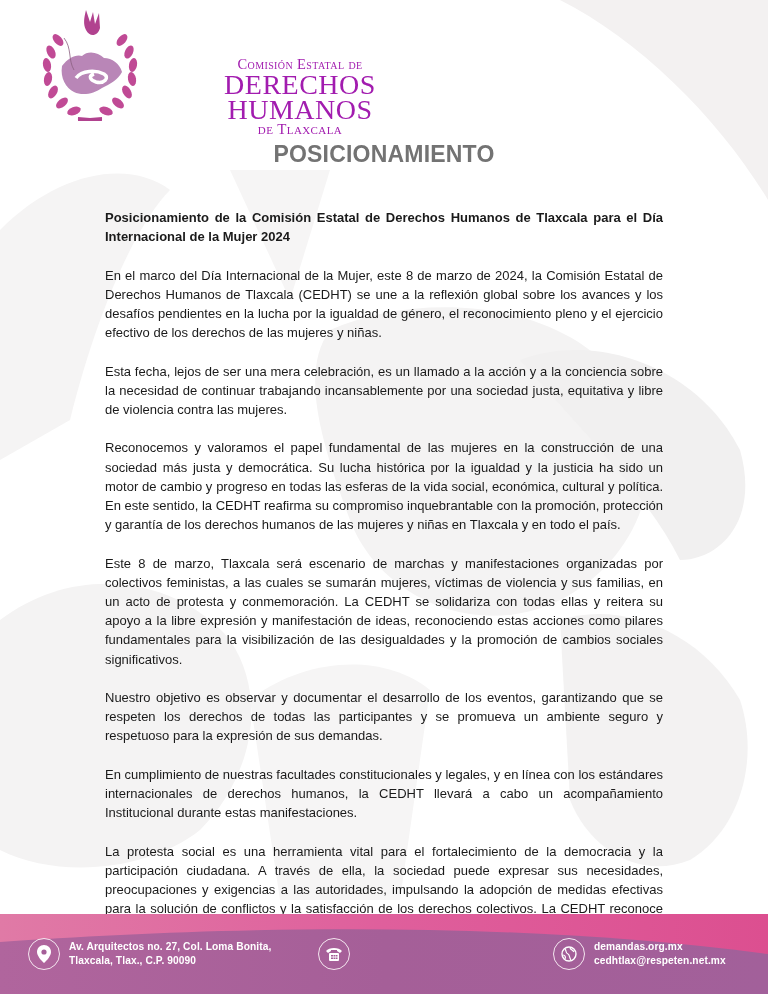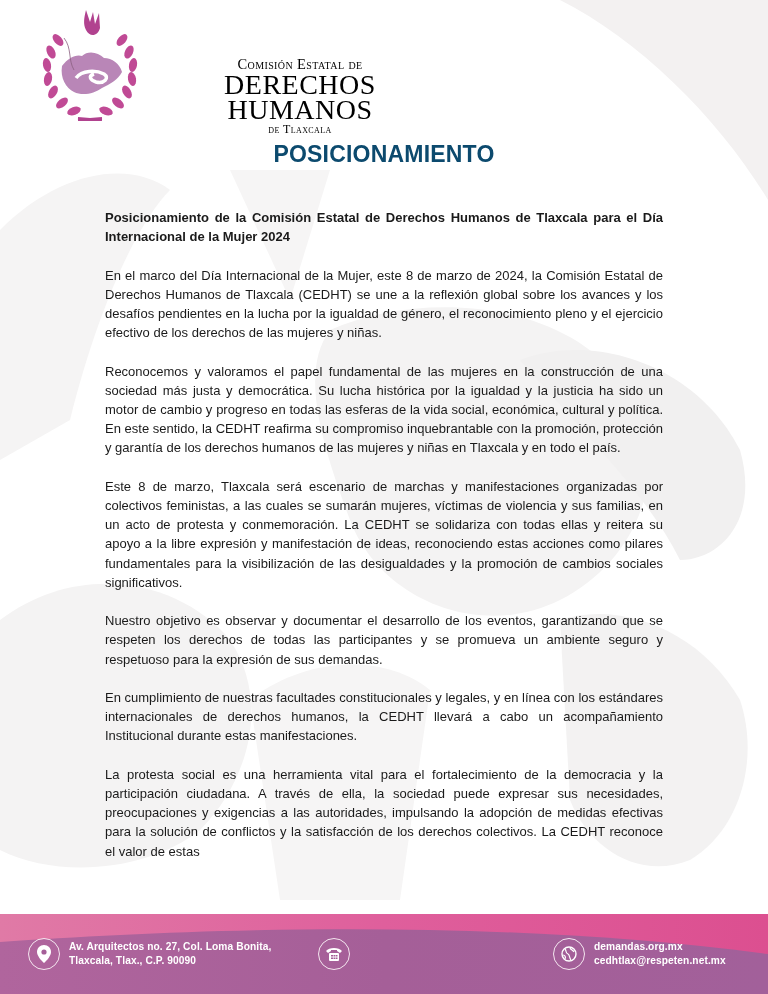--- a/index.html
+++ b/index.html
@@ -5,27 +5,27 @@
   html, body { margin: 0; padding: 0; }
   body {
     width: 768px; height: 994px; position: relative; overflow: hidden;
     background: #ffffff;
     font-family: "Liberation Sans", "DejaVu Sans", sans-serif;
     color: #1a1a1a;
   }
   .watermark { position: absolute; inset: 0; pointer-events: none; z-index: 0; }
   .header { position: absolute; left: 38px; top: 8px; width: 360px; height: 120px; z-index: 2; }
   .logo-emblem { position: absolute; left: 0; top: 0; width: 108px; height: 118px; }
-  .logo-text { position: absolute; left: 146px; top: 48px; text-align: center; width: 232px; color: #000000; font-family: "Liberation Serif", "DejaVu Serif", serif; }
+  .logo-text { position: absolute; left: 146px; top: 48px; text-align: center; width: 232px; color: #a21caf; font-family: "Liberation Serif", "DejaVu Serif", serif; }
   .logo-line1 { font-size: 14.5px; letter-spacing: 0.4px; font-variant: small-caps; line-height: 16px; }
   .logo-line2 { font-size: 28px; letter-spacing: 0.5px; line-height: 25px; text-transform: uppercase; }
-  .logo-line3 { font-size: 12px; letter-spacing: 0.4px; font-variant: small-caps; line-height: 15px; }
+  .logo-line3 { font-size: 15px; letter-spacing: 0.4px; font-variant: small-caps; line-height: 15px; }
   .title {
     position: absolute; top: 141px; left: 0; width: 768px; text-align: center;
-    color: #0c4a6e; font-size: 23px; font-weight: bold; z-index: 2; letter-spacing: 0.2px;
+    color: #737373; font-size: 23px; font-weight: bold; z-index: 2; letter-spacing: 0.2px;
   }
   .content { position: absolute; left: 105px; top: 208px; width: 558px; z-index: 2; font-size: 13px; line-height: 19.2px; }
   .content p { margin: 0 0 19.2px 0; text-align: justify; }
   .content p.subtitle { font-weight: bold; }
   .footer { position: absolute; left: 0; top: 914px; width: 644px; height: 80px; z-index: 2; }
   .footer-bg { position: absolute; inset: 0; }
   .footer-item { position: absolute; top: 24px; display: flex; align-items: center; color: #ffffff; }
   .footer-item .ico { width: 30px; height: 30px; border: 1.6px solid #f4e6ef; border-radius: 50%; display: flex; align-items: center; justify-content: center; margin-right: 9px; flex-shrink: 0; }
   .footer-item .txt { font-size: 10.2px; font-weight: bold; line-height: 14px; letter-spacing: 0.1px; }
 </style>
@@ -74,20 +74,21 @@
     <div class="logo-line2">Derechos Humanos</div>
     <div class="logo-line3">de Tlaxcala</div>
   </div>
 </div>
 
 <div class="title">POSICIONAMIENTO</div>
 
 <div class="content">
   <p class="subtitle">Posicionamiento de la Comisión Estatal de Derechos Humanos de Tlaxcala para el Día Internacional de la Mujer 2024</p>
   <p>En el marco del Día Internacional de la Mujer, este 8 de marzo de 2024, la Comisión Estatal de Derechos Humanos de Tlaxcala (CEDHT) se une a la reflexión global sobre los avances y los desafíos pendientes en la lucha por la igualdad de género, el reconocimiento pleno y el ejercicio efectivo de los derechos de las mujeres y niñas.</p>
+  <p>Esta fecha, lejos de ser una mera celebración, es un llamado a la acción y a la conciencia sobre la necesidad de continuar trabajando incansablemente por una sociedad justa, equitativa y libre de violencia contra las mujeres.</p>
   <p>Reconocemos y valoramos el papel fundamental de las mujeres en la construcción de una sociedad más justa y democrática. Su lucha histórica por la igualdad y la justicia ha sido un motor de cambio y progreso en todas las esferas de la vida social, económica, cultural y política. En este sentido, la CEDHT reafirma su compromiso inquebrantable con la promoción, protección y garantía de los derechos humanos de las mujeres y niñas en Tlaxcala y en todo el país.</p>
   <p>Este 8 de marzo, Tlaxcala será escenario de marchas y manifestaciones organizadas por colectivos feministas, a las cuales se sumarán mujeres, víctimas de violencia y sus familias, en un acto de protesta y conmemoración. La CEDHT se solidariza con todas ellas y reitera su apoyo a la libre expresión y manifestación de ideas, reconociendo estas acciones como pilares fundamentales para la visibilización de las desigualdades y la promoción de cambios sociales significativos.</p>
   <p>Nuestro objetivo es observar y documentar el desarrollo de los eventos, garantizando que se respeten los derechos de todas las participantes y se promueva un ambiente seguro y respetuoso para la expresión de sus demandas.</p>
   <p>En cumplimiento de nuestras facultades constitucionales y legales, y en línea con los estándares internacionales de derechos humanos, la CEDHT llevará a cabo un acompañamiento Institucional durante estas manifestaciones.</p>
   <p>La protesta social es una herramienta vital para el fortalecimiento de la democracia y la participación ciudadana. A través de ella, la sociedad puede expresar sus necesidades, preocupaciones y exigencias a las autoridades, impulsando la adopción de medidas efectivas para la solución de conflictos y la satisfacción de los derechos colectivos. La CEDHT reconoce el valor de estas</p>
 </div>
 
 <div class="footer">
   <svg class="footer-bg" width="768" height="80" viewBox="0 0 768 80">
     <defs>

